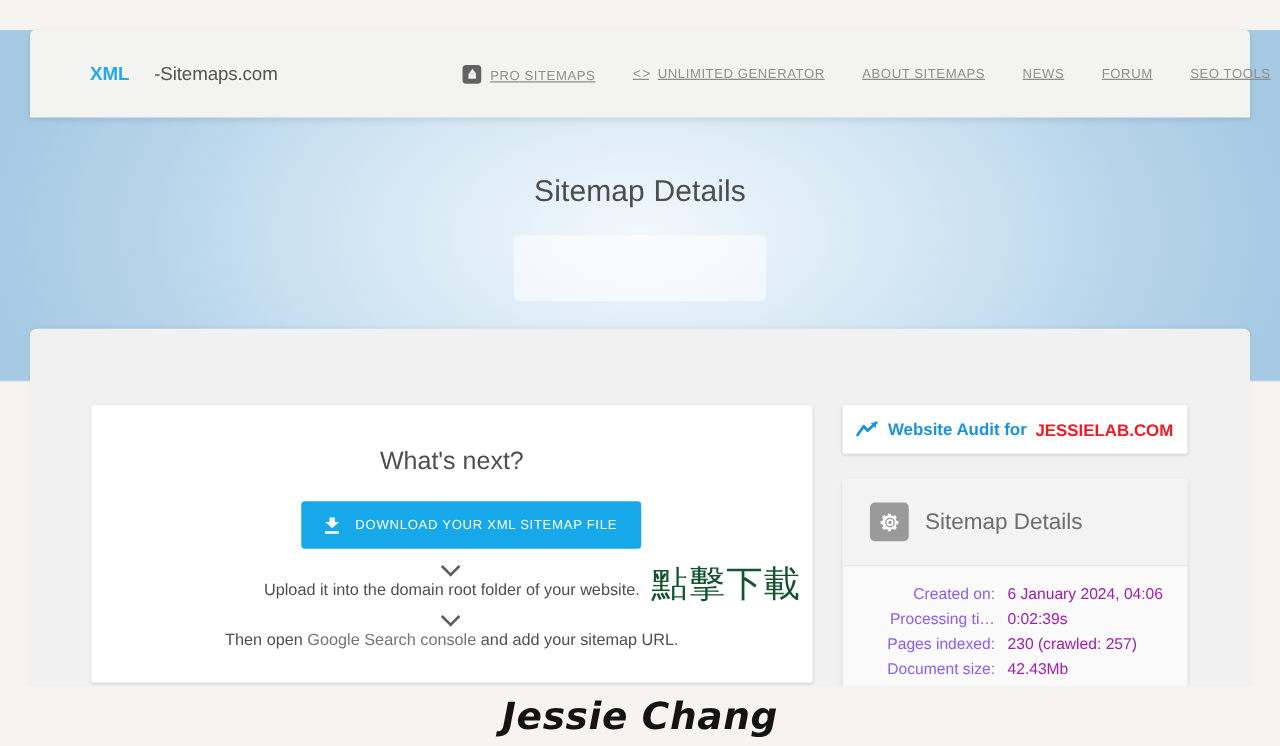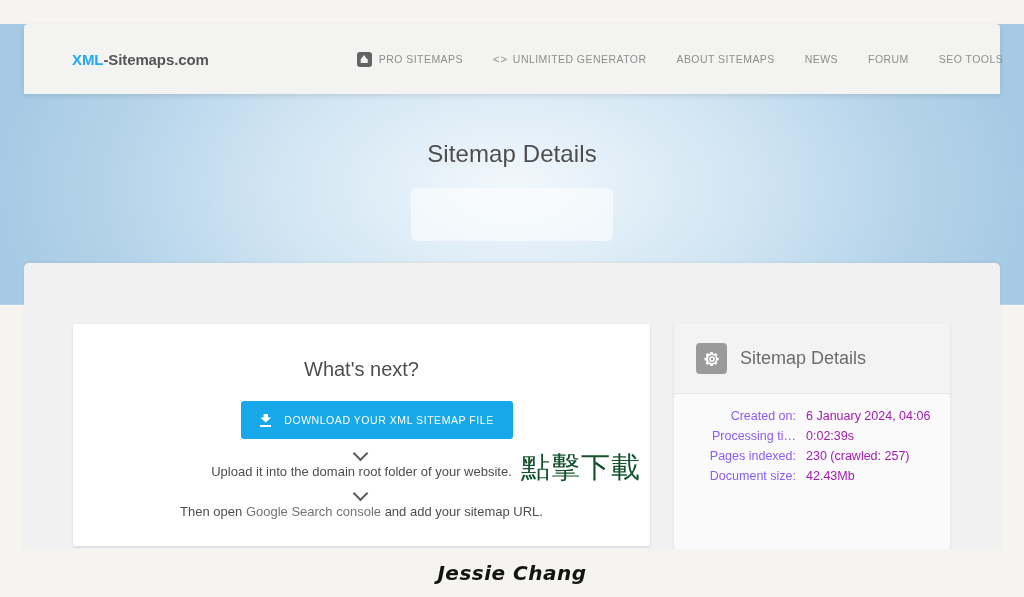--- a/index.html
+++ b/index.html
@@ -70,37 +70,38 @@
   }
 
   .brand {
     font-size: 15px;
     font-weight: 700;
     color: #4a4a4a;
     letter-spacing: -0.1px;
     white-space: nowrap;
   }
   .brand .xml { color: #21a9f1; }
-  .brand .rest { color: #555; font-weight: 700; }
+  .brand .rest { color: #555; font-weight: 400; margin-left: 20px; }
 
   .nav {
     display: flex;
     align-items: center;
     margin-left: 148px;
     gap: 30px;
   }
   .nav-item {
     display: flex;
-    align-items: center;
+    align-items: flex-end;
     gap: 7px;
     font-size: 10.5px;
     letter-spacing: 0.45px;
     color: #8e8e8e;
     white-space: nowrap;
     cursor: pointer;
+    text-decoration: underline;
   }
 
   .ico-upload {
     width: 15px; height: 15px;
     background: #636363;
     border-radius: 3px;
     position: relative;
     flex: none;
   }
   .ico-upload::before {
@@ -388,21 +389,21 @@
     left: 0; right: 0;
     bottom: 0;
     height: 48px;
     background: #f5f4f0;
     display: flex;
     align-items: center;
     justify-content: center;
     z-index: 5;
   }
   .watermark-name {
-    font-size: 20px;
+    font-size: 30px;
     font-weight: 700;
     font-style: italic;
     color: #141414;
     letter-spacing: 0.5px;
     font-family: "DejaVu Sans", sans-serif;
   }
 </style>
 </head>
 <body>
 
@@ -462,20 +463,28 @@
 
           <div class="chev"></div>
           <div class="wn-step">Upload it into the domain root folder of your website.</div>
 
           <div class="chev"></div>
           <div class="wn-step"><span>Then open </span><a class="wn-link">Google Search console</a><span> and add your sitemap URL.</span></div>
         </div>
 
         <div class="sidebar">
 
+          <div class="audit-banner">
+            <svg class="ico-trend" viewBox="0 0 18 13">
+              <polyline points="1,11 6,4 9,7.5 16,1" fill="none" stroke="#1b93e0" stroke-width="2.3" stroke-linecap="round" stroke-linejoin="round"></polyline>
+              <polygon points="16,1 11.5,1.4 15.6,5.5" fill="#1b93e0"></polygon>
+            </svg>
+            <span class="audit-text">Website Audit for</span>
+            <span class="audit-domain">JESSIELAB.COM</span>
+          </div>
 
           <div class="details-card">
             <div class="details-head">
               <span class="ico-gear-box">
                 <svg width="18" height="18" viewBox="0 0 24 24">
                   <path fill="#ffffff" d="M12 8.2a3.8 3.8 0 1 0 0 7.6 3.8 3.8 0 0 0 0-7.6zm0 5.6a1.8 1.8 0 1 1 0-3.6 1.8 1.8 0 0 1 0 3.6z"></path>
                   <path fill="#ffffff" d="M21 13.6v-3.2l-2.3-.4a7 7 0 0 0-.7-1.7l1.3-1.9-2.3-2.3-1.9 1.3a7 7 0 0 0-1.7-.7L13 2.6H9.8l-.4 2.1a7 7 0 0 0-1.7.7L5.8 4.1 3.5 6.4l1.3 1.9a7 7 0 0 0-.7 1.7l-2.1.4v3.2l2.1.4a7 7 0 0 0 .7 1.7l-1.3 1.9 2.3 2.3 1.9-1.3a7 7 0 0 0 1.7.7l.4 2.1H13l.4-2.1a7 7 0 0 0 1.7-.7l1.9 1.3 2.3-2.3-1.3-1.9a7 7 0 0 0 .7-1.7zM12 17.2A5.2 5.2 0 1 1 17.2 12 5.2 5.2 0 0 1 12 17.2z"></path>
                 </svg>
               </span>
               <span class="details-head-title">Sitemap Details</span>

